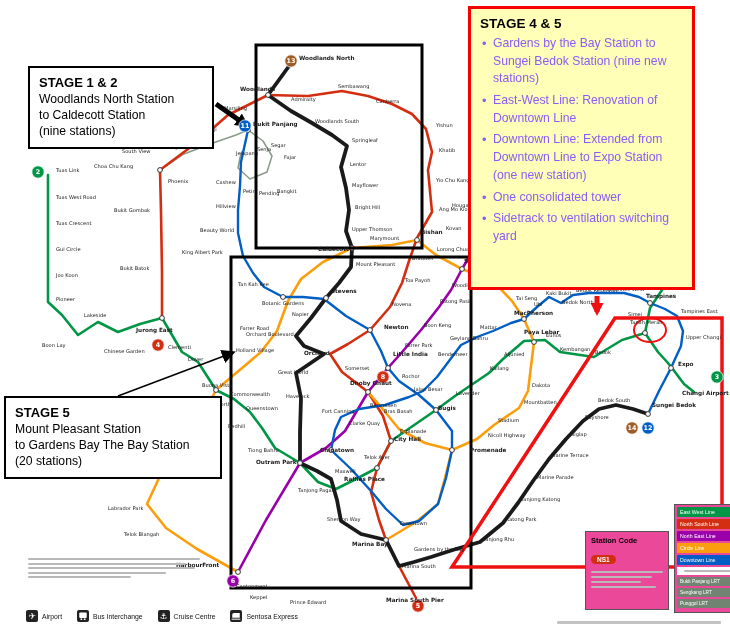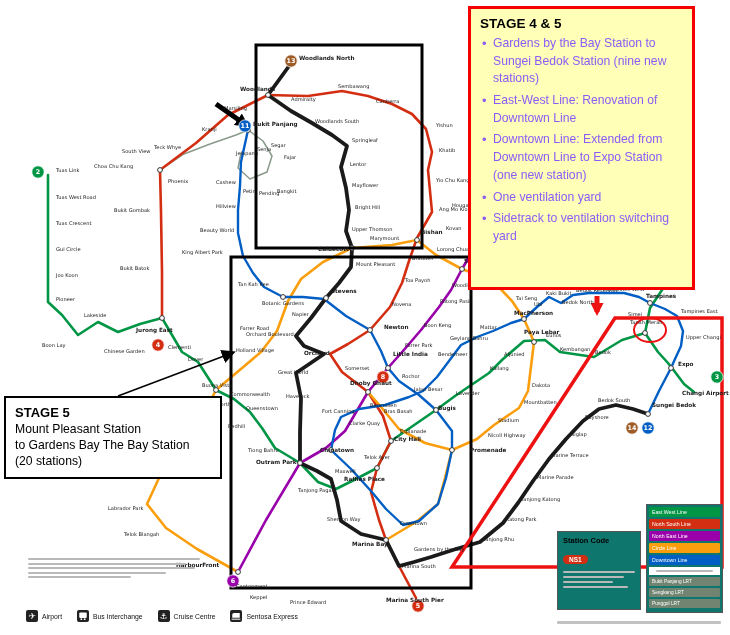--- a/index.html
+++ b/index.html
@@ -15,21 +15,21 @@
   #callout-stage12{left:28px;top:66px;width:186px;}
   #callout-stage3{left:4px;top:396px;width:218px;}
   #callout-stage45{left:468px;top:6px;width:227px;height:284px;border-width:3px;overflow:hidden;}
   #callout-stage45 h3{font-size:13.5px;margin-bottom:4px;}
   #callout-stage45 ul{margin:0;padding:0;list-style:none;}
   #callout-stage45 li{position:relative;padding-left:13px;margin-bottom:4px;
                       font-size:12.2px;line-height:1.45;color:#8b5cf6;}
   #callout-stage45 li::before{content:"\2022";position:absolute;left:2px;top:0;font-size:13px;}
 
   
-  .legend-box{position:absolute;z-index:3;background:#0f766e;border:1px solid #555;box-sizing:border-box;}
+  .legend-box{position:absolute;z-index:3;background:#ec4899;border:1px solid #555;box-sizing:border-box;margin-left:28px;}
   #legend-code{left:557px;top:531px;width:84px;height:79px;padding:4px 5px;}
   #legend-code .lc-title{font-size:7.5px;font-weight:bold;color:#000;margin-bottom:3px;}
   .code-pill{display:inline-block;background:#d42e12;color:#fff;font-size:6.5px;font-weight:bold;
              padding:1px 6px;border-radius:6px;margin-bottom:4px;}
   .gbar{height:2.5px;background:#b9b9b9;margin:2.5px 0;border-radius:1px;}
   #legend-lines{left:646px;top:504px;width:77px;padding:2px;}
   .lrow{height:10px;margin-bottom:2px;border-radius:1px;display:flex;align-items:center;}
   .lrow .ltxt{font-size:5.2px;color:#fff;padding-left:3px;white-space:nowrap;}
   .lrow.lrt{height:9px;}
   .lrow.lrt .ltxt{font-size:4.8px;}
@@ -271,35 +271,41 @@
       <text x="400" y="525" font-size="5.1" font-weight="normal" fill="#1a1a1a">Downtown</text>
       <text x="352" y="546" font-size="5.7" font-weight="bold" fill="#1a1a1a">Marina Bay</text>
       <text x="402" y="568" font-size="5.1" font-weight="normal" fill="#1a1a1a">Marina South</text>
       <text x="386" y="602" font-size="5.7" font-weight="bold" fill="#1a1a1a">Marina South Pier</text>
       <text x="327" y="521" font-size="5.1" font-weight="normal" fill="#1a1a1a">Shenton Way</text>
       <text x="236" y="588" font-size="5.1" font-weight="normal" fill="#1a1a1a">Cantonment</text>
       <text x="250" y="599" font-size="5.1" font-weight="normal" fill="#1a1a1a">Keppel</text>
       <text x="290" y="604" font-size="5.1" font-weight="normal" fill="#1a1a1a">Prince Edward</text>
     </svg>
 
+  <div class="callout" id="callout-stage12">
+    <h3>STAGE 1 &amp; 2</h3>
+    <p>Woodlands North Station</p>
+    <p>to Caldecott Station</p>
+    <p>(nine stations)</p>
+  </div>
 
   <div class="callout" id="callout-stage3">
     <h3>STAGE 5</h3>
     <p>Mount Pleasant Station</p>
     <p>to Gardens Bay The Bay Station</p>
     <p>(20 stations)</p>
   </div>
 
   <div class="callout" id="callout-stage45" style="background: rgb(255, 255, 184); border-color: rgb(244, 0, 0);">
     <h3>STAGE 4 &amp; 5</h3>
     <ul>
       <li>Gardens by the Bay Station to Sungei Bedok Station (nine new stations)</li>
       <li>East-West Line: Renovation of Downtown Line</li>
       <li>Downtown Line: Extended from Downtown Line to Expo Station (one new station)</li>
-      <li>One ventilation yard</li>
+      <li>One consolidated tower</li>
       <li>Sidetrack to ventilation switching yard</li>
     </ul>
   </div>
 
   <div class="legend-box" id="legend-code">
     <div class="lc-title">Station Code</div>
     <span class="code-pill">NS1</span>
     <div class="gbar"></div>
     <div class="gbar" style="width:85%;"></div>
     <div class="gbar" style="width:70%;"></div>

